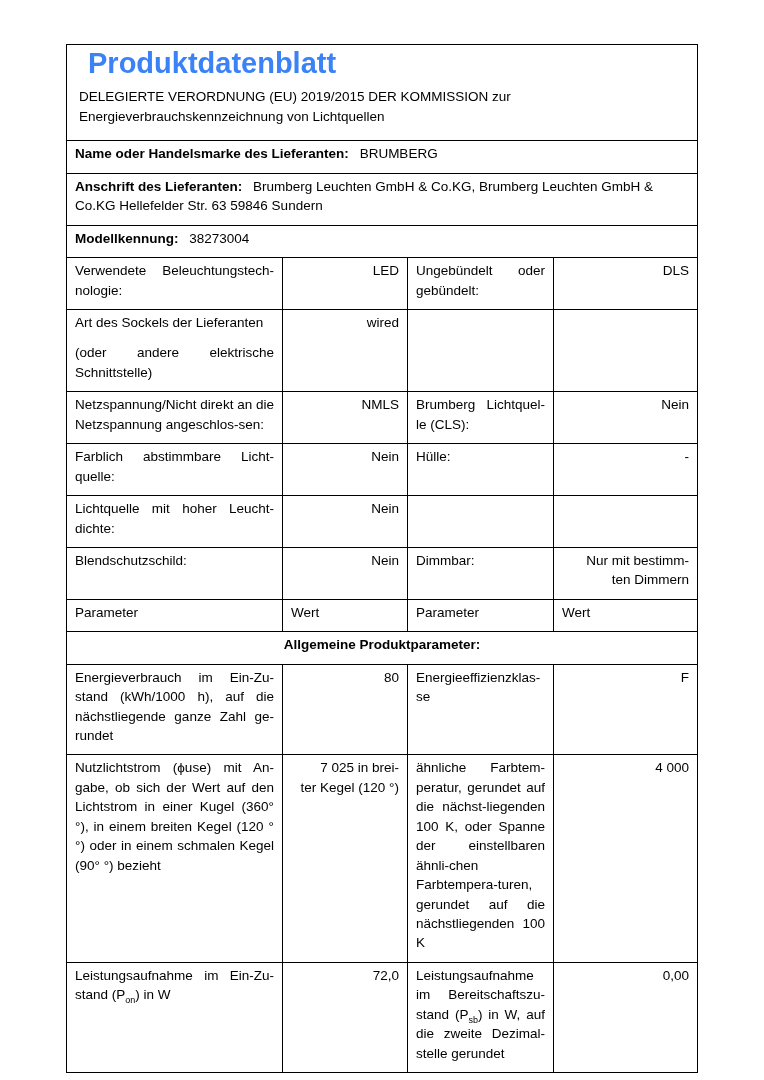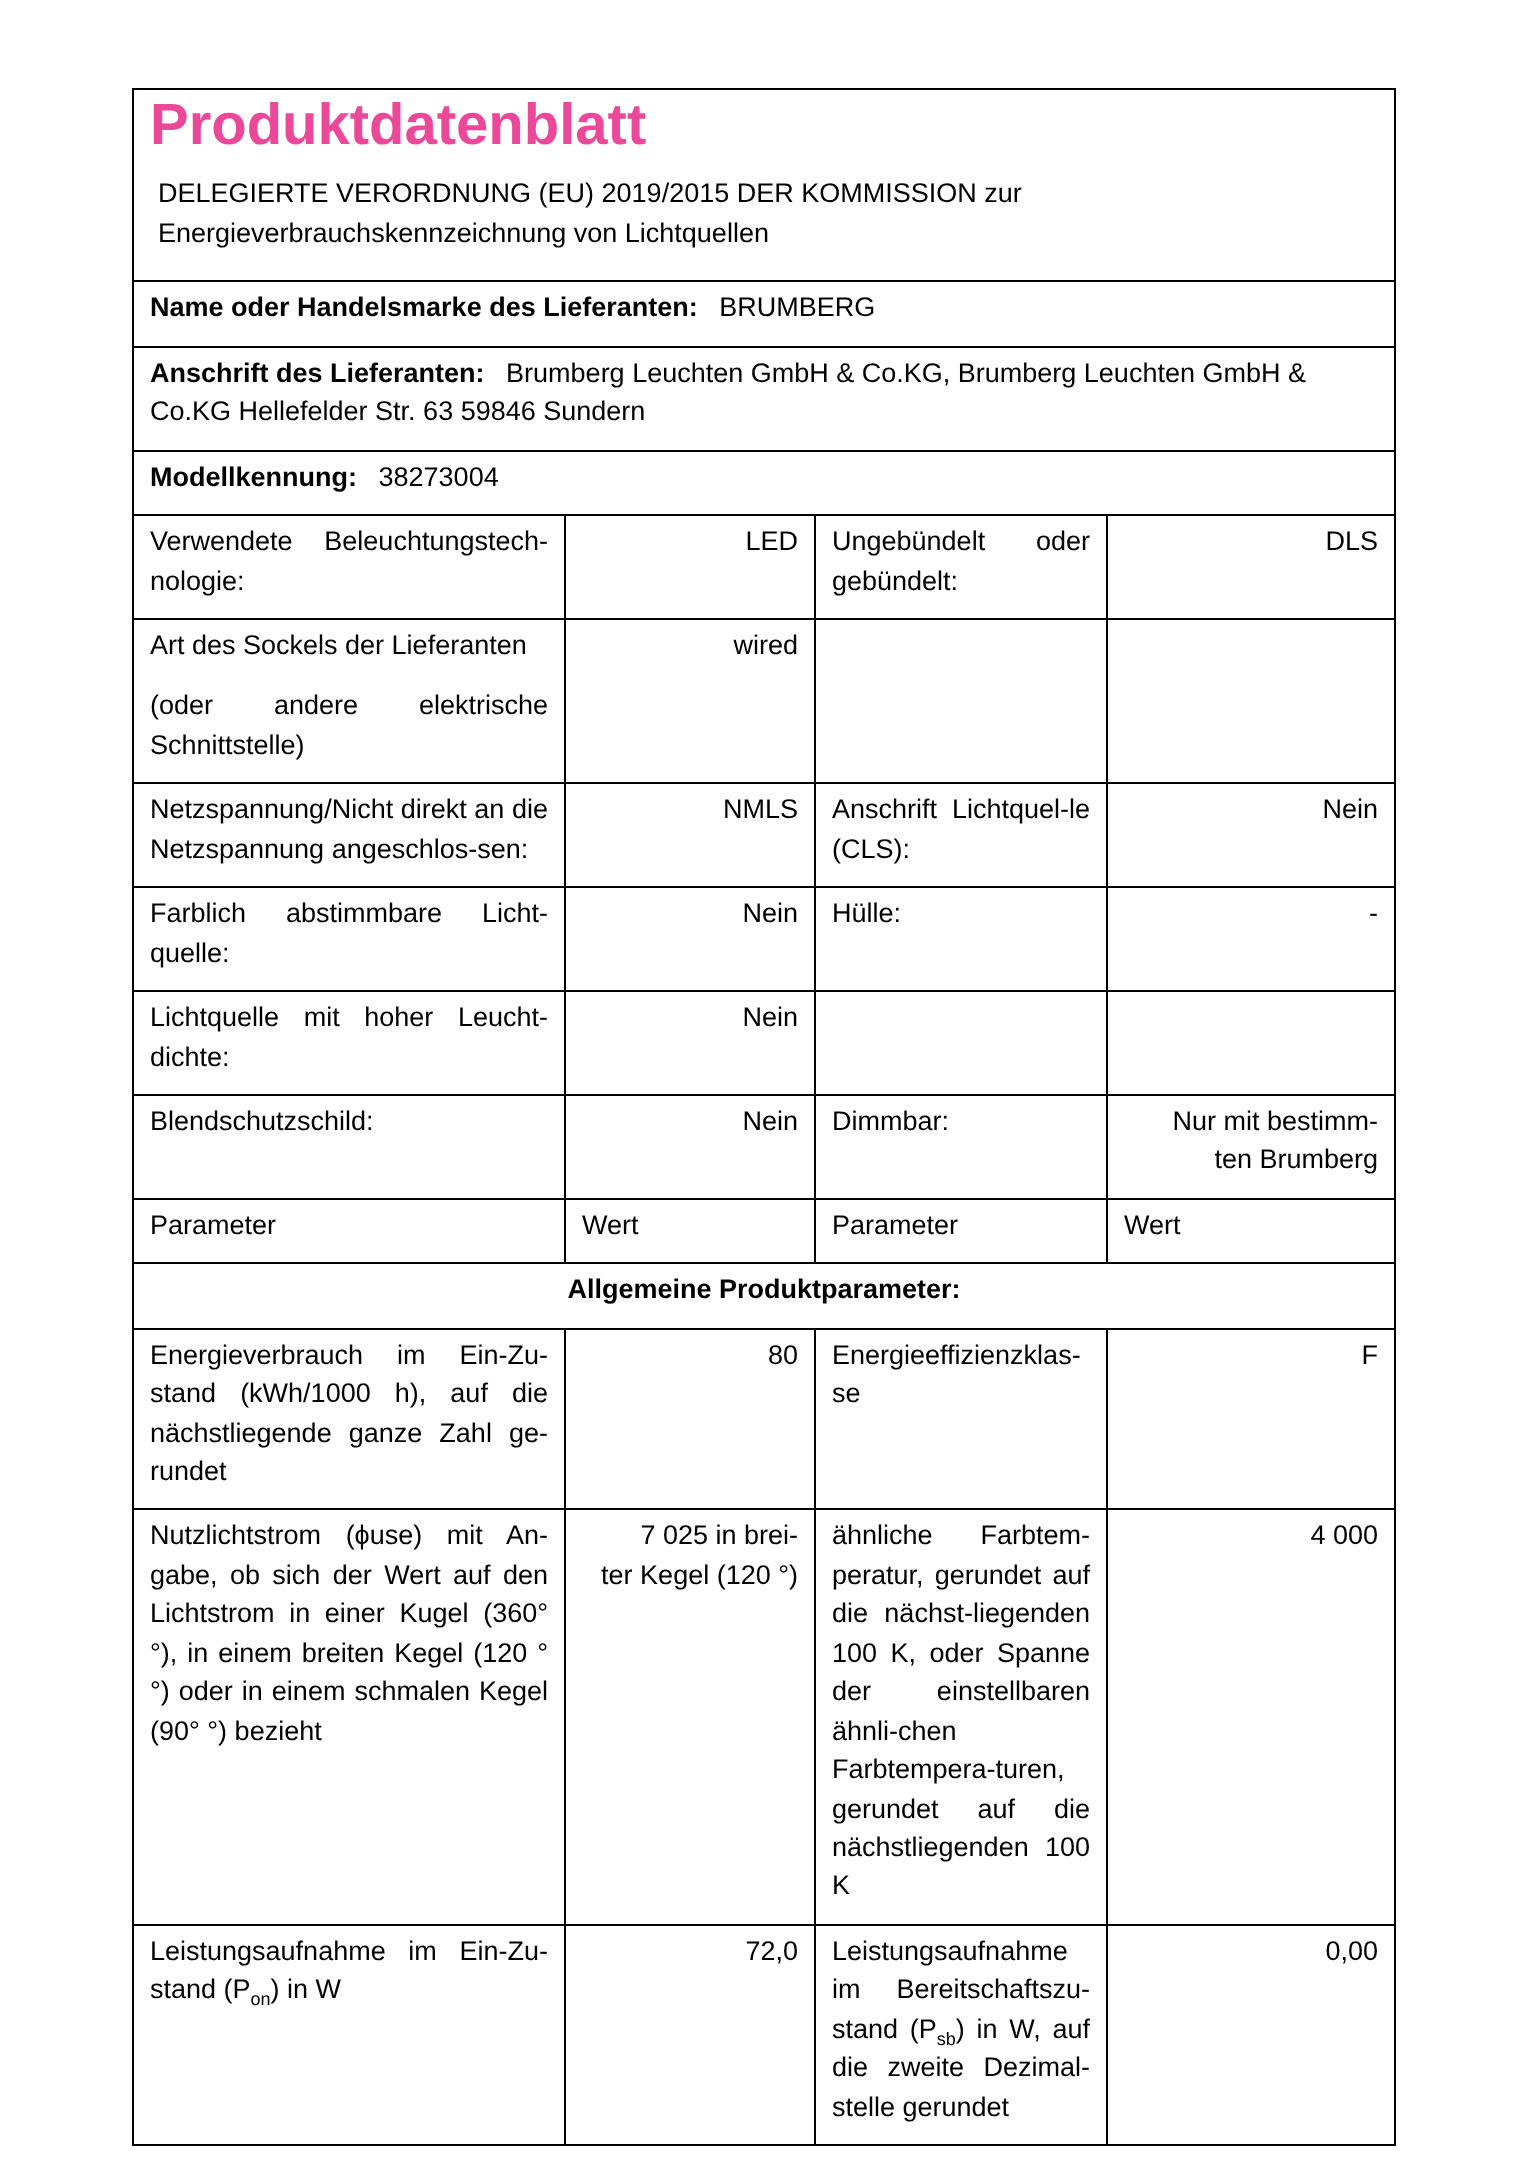--- a/index.html
+++ b/index.html
@@ -58,21 +58,21 @@
     <colgroup>
       <col style="width:216px">
       <col style="width:125px">
       <col style="width:146px">
       <col style="width:144px">
     </colgroup>
 
     <tbody>
         <tr>
       <td colspan="4" class="title-cell">
-        <h1 class="doc-title" style="color: #ec4899;">Produktdatenblatt</h1>
+        <h1 class="doc-title" style="color: #3b82f6; margin-left: 13px;">Produktdatenblatt</h1>
         <p class="reg-text">
           <span>DELEGIERTE VERORDNUNG (EU) 2019/2015 DER KOMMISSION zur</span><br>
           <span>Energieverbrauchskennzeichnung von Lichtquellen</span>
         </p>
       </td>
     </tr>
 
     <tr>
       <td colspan="4" class="kv">
         <span class="label">Name oder Handelsmarke des Lieferanten:</span>
@@ -108,21 +108,21 @@
         <p class="cell-par">(oder andere elektrische Schnittstelle)</p>
       </td>
       <td class="val">wired</td>
       <td class="param"></td>
       <td class="val"></td>
     </tr>
 
     <tr>
       <td class="param">Netzspannung/Nicht direkt an die Netzspannung angeschlos-sen:</td>
       <td class="val">NMLS</td>
-      <td class="param">Anschrift Lichtquel-le (CLS):</td>
+      <td class="param">Brumberg Lichtquel-le (CLS):</td>
       <td class="val">Nein</td>
     </tr>
 
     <tr>
       <td class="param">Farblich abstimmbare Licht-quelle:</td>
       <td class="val">Nein</td>
       <td class="param">Hülle:</td>
       <td class="val">-</td>
     </tr>
 
@@ -132,21 +132,21 @@
       <td class="param"></td>
       <td class="val"></td>
     </tr>
 
     <tr>
       <td class="param">Blendschutzschild:</td>
       <td class="val">Nein</td>
       <td class="param">Dimmbar:</td>
       <td class="val">
         <span>Nur mit bestimm-</span><br>
-        <span>ten Brumberg</span>
+        <span>ten Dimmern</span>
       </td>
     </tr>
 
 
     <tr>
       <td class="colhead">Parameter</td>
       <td class="colhead">Wert</td>
       <td class="colhead">Parameter</td>
       <td class="colhead">Wert</td>
     </tr>

